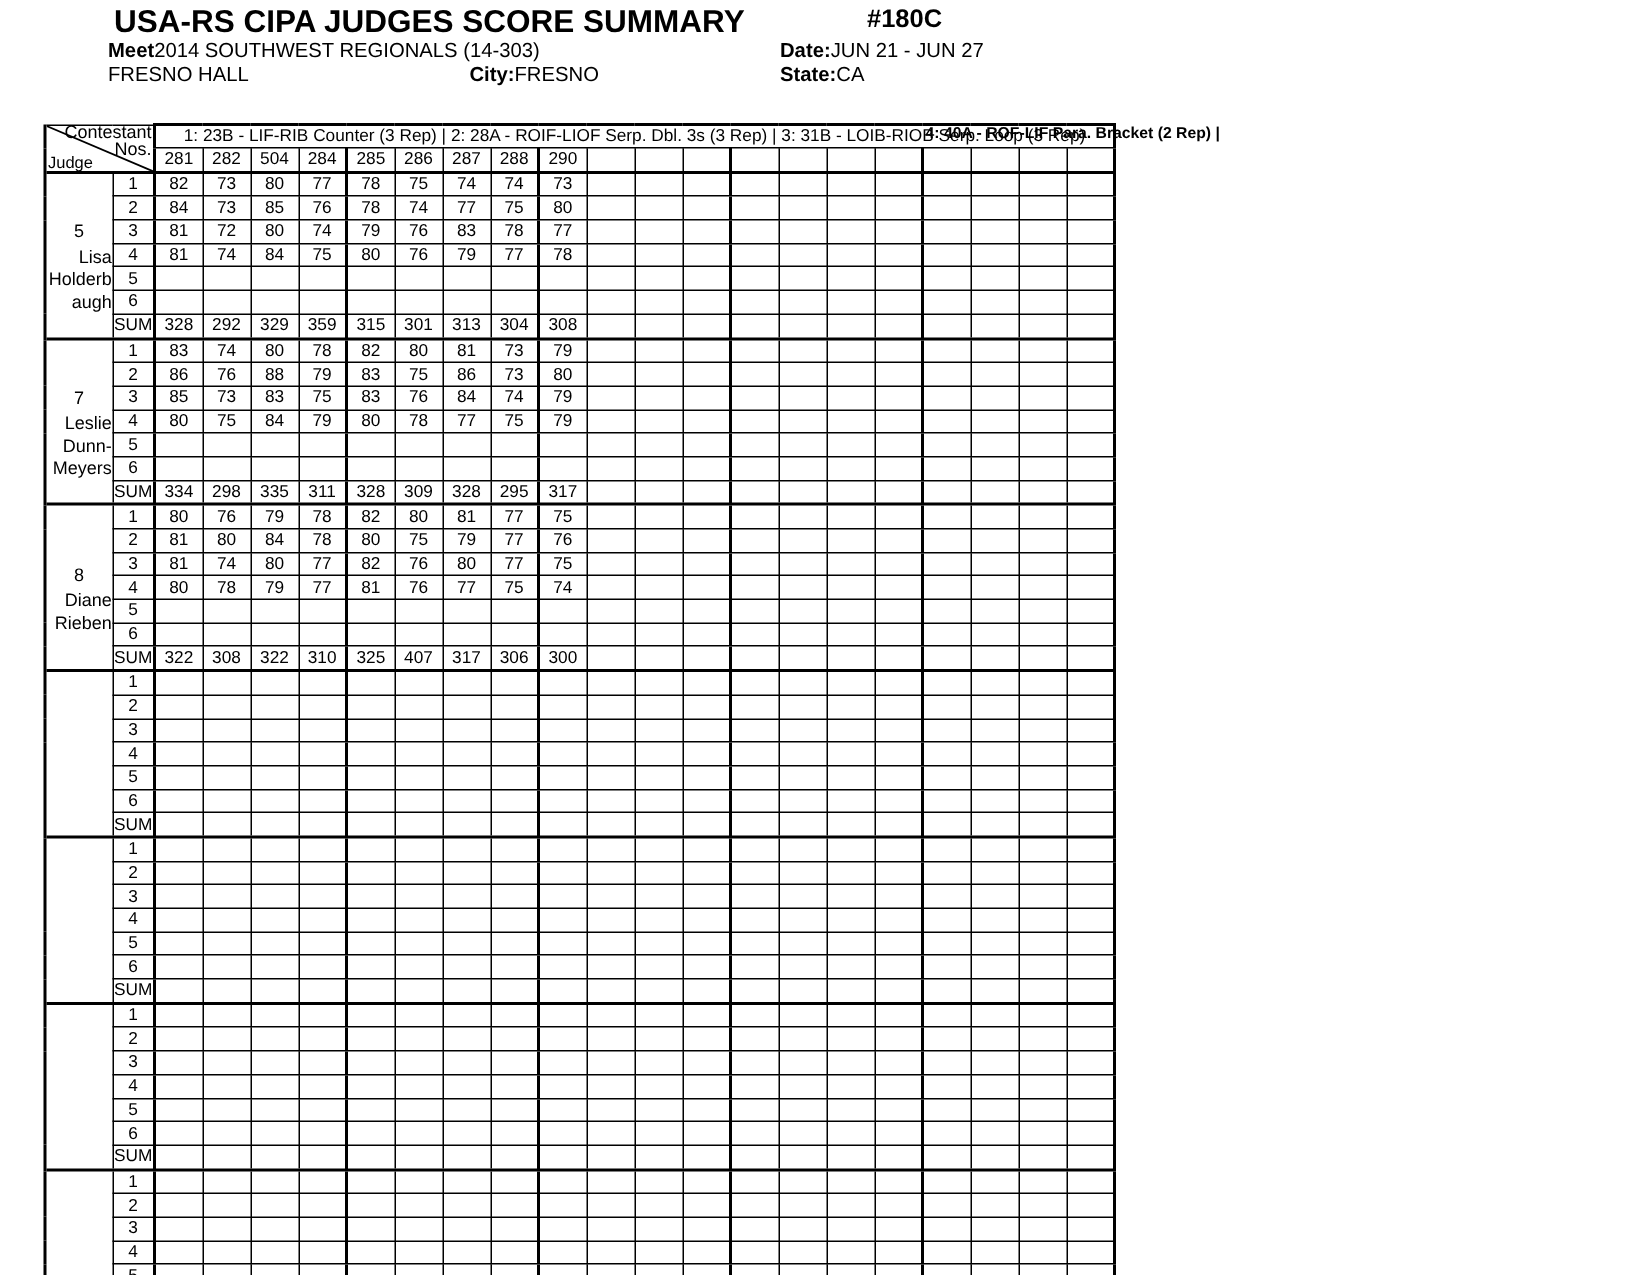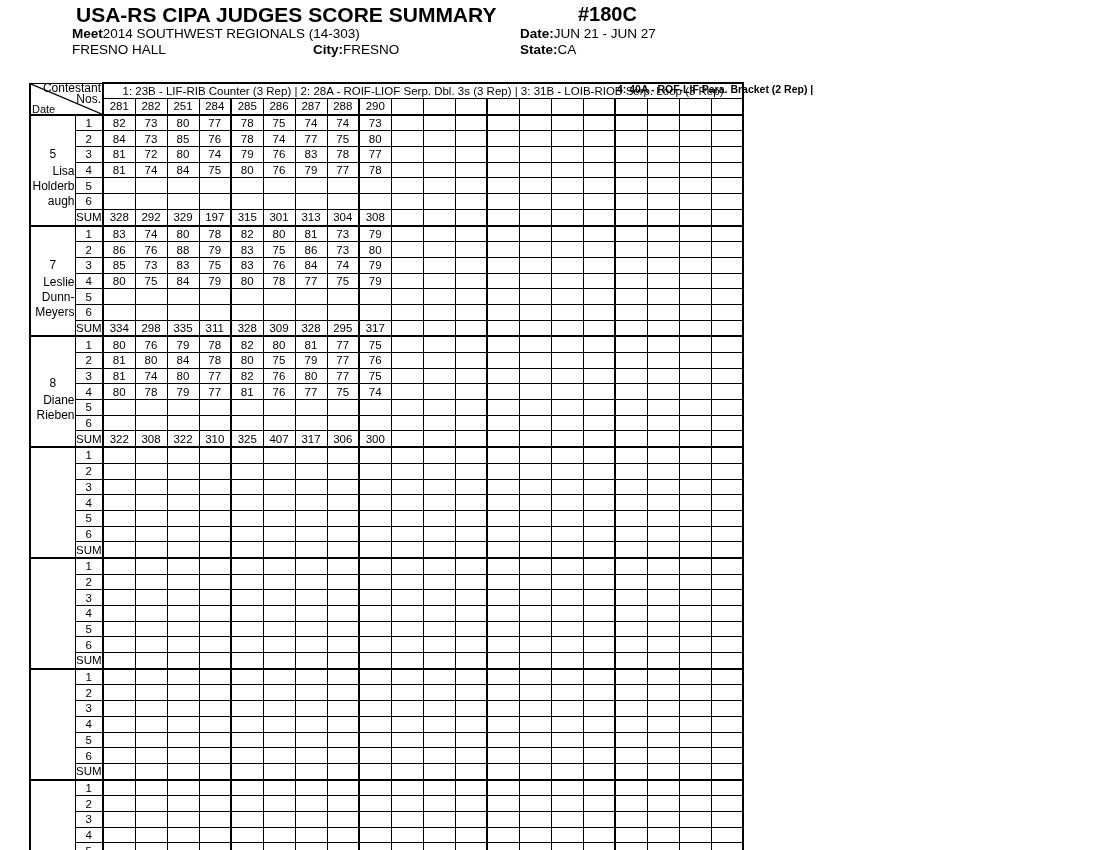--- a/index.html
+++ b/index.html
@@ -33,21 +33,21 @@
     top: 3px;
     font-size: 21px;
     font-weight: bold;
     letter-spacing: 0px;
     white-space: nowrap;
   }
   .doc-number {
     position: absolute;
     left: 530px;
     top: 3px;
-    font-size: 20px;
+    font-size: 17px;
     font-weight: bold;
     white-space: nowrap;
   }
   .meta-line {
     position: relative;
     height: 16px;
     font-size: 13.5px;
     white-space: nowrap;
   }
   .meta-label {
@@ -220,29 +220,29 @@
       <col class="c-score">
     </colgroup>
   <tbody id="sheet-body">
       <tr>
         <td rowspan="2" colspan="2" class="corner-cell thick-l">
           <div class="corner-inner">
             <svg class="corner-svg" viewBox="0 0 73 29" preserveAspectRatio="none">
               <line x1="0" y1="0" x2="73" y2="29" stroke="#000" stroke-width="1.2" vector-effect="non-scaling-stroke"></line>
             </svg>
             <div class="corner-tr"><span>Contestant</span><br><span>Nos.</span></div>
-            <div class="corner-bl">Date</div>
+            <div class="corner-bl">Judge</div>
           </div>
         </td>
         <td class="fig-strip thick-l thick-t thick-r" colspan="20">1: 23B - LIF-RIB Counter  (3 Rep) |  2: 28A - ROIF-LIOF  Serp. Dbl. 3s  (3 Rep) |  3: 31B - LOIB-RIOB Serp. Loop  (3 Rep)</td>
       </tr>
       <tr>
         <td class="scorecell thick-l">281</td>
         <td class="scorecell">282</td>
-        <td class="scorecell">251</td>
+        <td class="scorecell">504</td>
         <td class="scorecell thick-r">284</td>
         <td class="scorecell">285</td>
         <td class="scorecell">286</td>
         <td class="scorecell">287</td>
         <td class="scorecell thick-r">288</td>
         <td class="scorecell">290</td>
         <td class="scorecell"></td>
         <td class="scorecell"></td>
         <td class="scorecell thick-r"></td>
         <td class="scorecell"></td>
@@ -394,21 +394,21 @@
         <td class="scorecell"></td>
         <td class="scorecell"></td>
         <td class="scorecell"></td>
         <td class="scorecell thick-r thick-r"></td>
       </tr>
       <tr>
         <td class="sumlbl">SUM</td>
         <td class="scorecell thick-l">328</td>
         <td class="scorecell">292</td>
         <td class="scorecell">329</td>
-        <td class="scorecell thick-r">197</td>
+        <td class="scorecell thick-r">359</td>
         <td class="scorecell">315</td>
         <td class="scorecell">301</td>
         <td class="scorecell">313</td>
         <td class="scorecell thick-r">304</td>
         <td class="scorecell">308</td>
         <td class="scorecell"></td>
         <td class="scorecell"></td>
         <td class="scorecell thick-r"></td>
         <td class="scorecell"></td>
         <td class="scorecell"></td>

